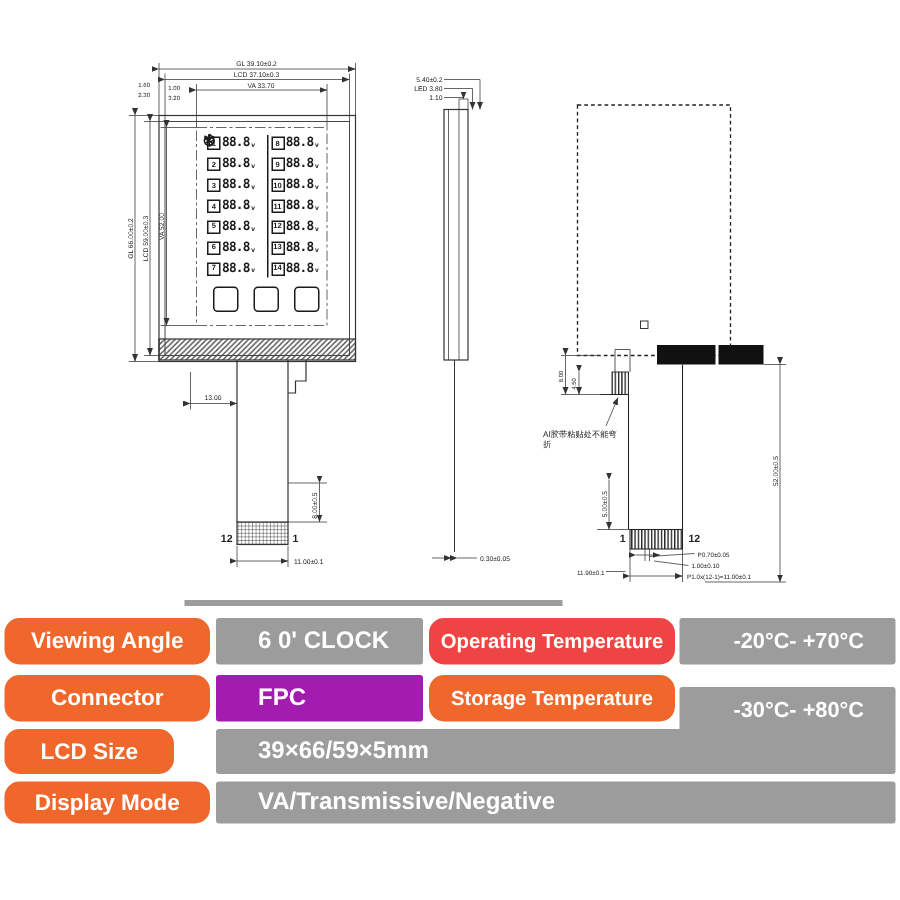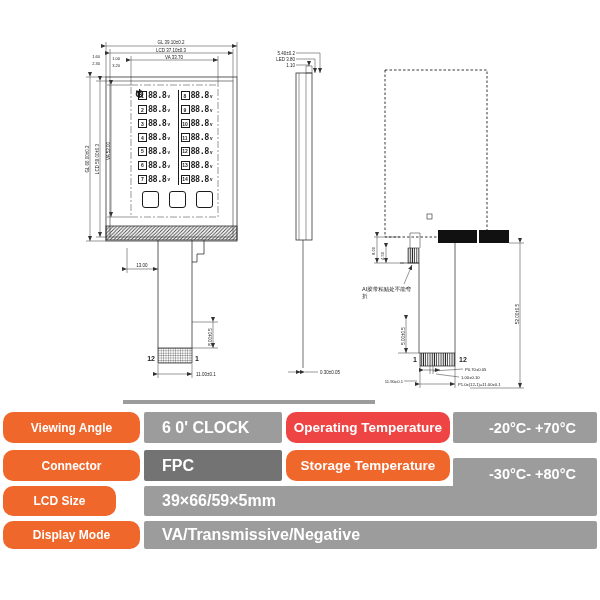--- a/index.html
+++ b/index.html
@@ -19,24 +19,24 @@
   .cellval{font-family:"DejaVu Sans Mono",monospace;font-weight:bold;font-size:8.5px;
     letter-spacing:-.5px;color:#1a1a1a;line-height:1;}
   .cellunit{font-size:4.5px;font-weight:bold;color:#1a1a1a;align-self:flex-end;line-height:1.6;}
   .icon-row{display:flex;justify-content:center;gap:10px;margin-top:5px;}
   .btn{width:15px;height:15px;border:1.3px solid #1a1a1a;border-radius:3px;
     display:flex;align-items:center;justify-content:center;background:#fff;}
   
   .spec-table{position:absolute;left:0;top:400px;width:600px;height:200px;color:#fff;}
   .strip{position:absolute;left:123px;top:0;width:252px;height:4px;background:#9c9c9c;}
   .lbl{position:absolute;border-radius:10px;display:flex;align-items:center;justify-content:center;
-    font-weight:bold;font-size:12px;}
+    font-weight:bold;font-size:15px;}
   .lbl2{font-size:13.5px;}
   .val{position:absolute;border-radius:2px;display:flex;align-items:center;
-    font-weight:bold;font-size:16px;padding-left:18px;box-sizing:border-box;}
+    font-weight:bold;font-size:16px;padding-left:28px;box-sizing:border-box;}
   .val2{font-size:14.5px;padding-left:36px;}
 </style>
 </head>
 <body>
 
 <div class="stage">
 
   <div class="drawing">
     <svg width="600" height="400" viewBox="0 0 600 400">
       <defs>
@@ -285,21 +285,21 @@
 
   <div class="spec-table">
     <div class="strip"></div>
 
     <div class="lbl" style="left:3px;top:12px;width:137px;height:31px;background:#F0672C;">Viewing Angle</div>
     <div class="val" style="left:144px;top:12px;width:138px;height:31px;background:#9C9C9C;">6 0' CLOCK</div>
     <div class="lbl lbl2" style="left:286px;top:12px;width:164px;height:31px;background:#ef4444;">Operating Temperature</div>
     <div class="val val2" style="left:453px;top:12px;width:144px;height:31px;background:#9C9C9C;">-20°C- +70°C</div>
 
     <div class="lbl" style="left:3px;top:50px;width:137px;height:31px;background:#F0672C;">Connector</div>
-    <div class="val" style="left:144px;top:50px;width:138px;height:31px;background:#737373;">FPC</div>
+    <div class="val" style="left:144px;top:50px;width:138px;height:31px;background:#a21caf;">FPC</div>
     <div class="lbl lbl2" style="left:286px;top:50px;width:164px;height:31px;background:#F0672C;">Storage Temperature</div>
     <div class="val val2" style="left:453px;top:58px;width:144px;height:31px;background:#9C9C9C;">-30°C- +80°C</div>
 
     <div class="lbl" style="left:3px;top:86px;width:113px;height:30px;background:#F0672C;">LCD Size</div>
     <div class="val" style="left:144px;top:86px;width:453px;height:30px;background:#9C9C9C;">39×66/59×5mm</div>
 
     <div class="lbl" style="left:3px;top:121px;width:137px;height:28px;background:#F0672C;">Display Mode</div>
     <div class="val" style="left:144px;top:121px;width:453px;height:28px;background:#9C9C9C;">VA/Transmissive/Negative</div>
   </div>
 

